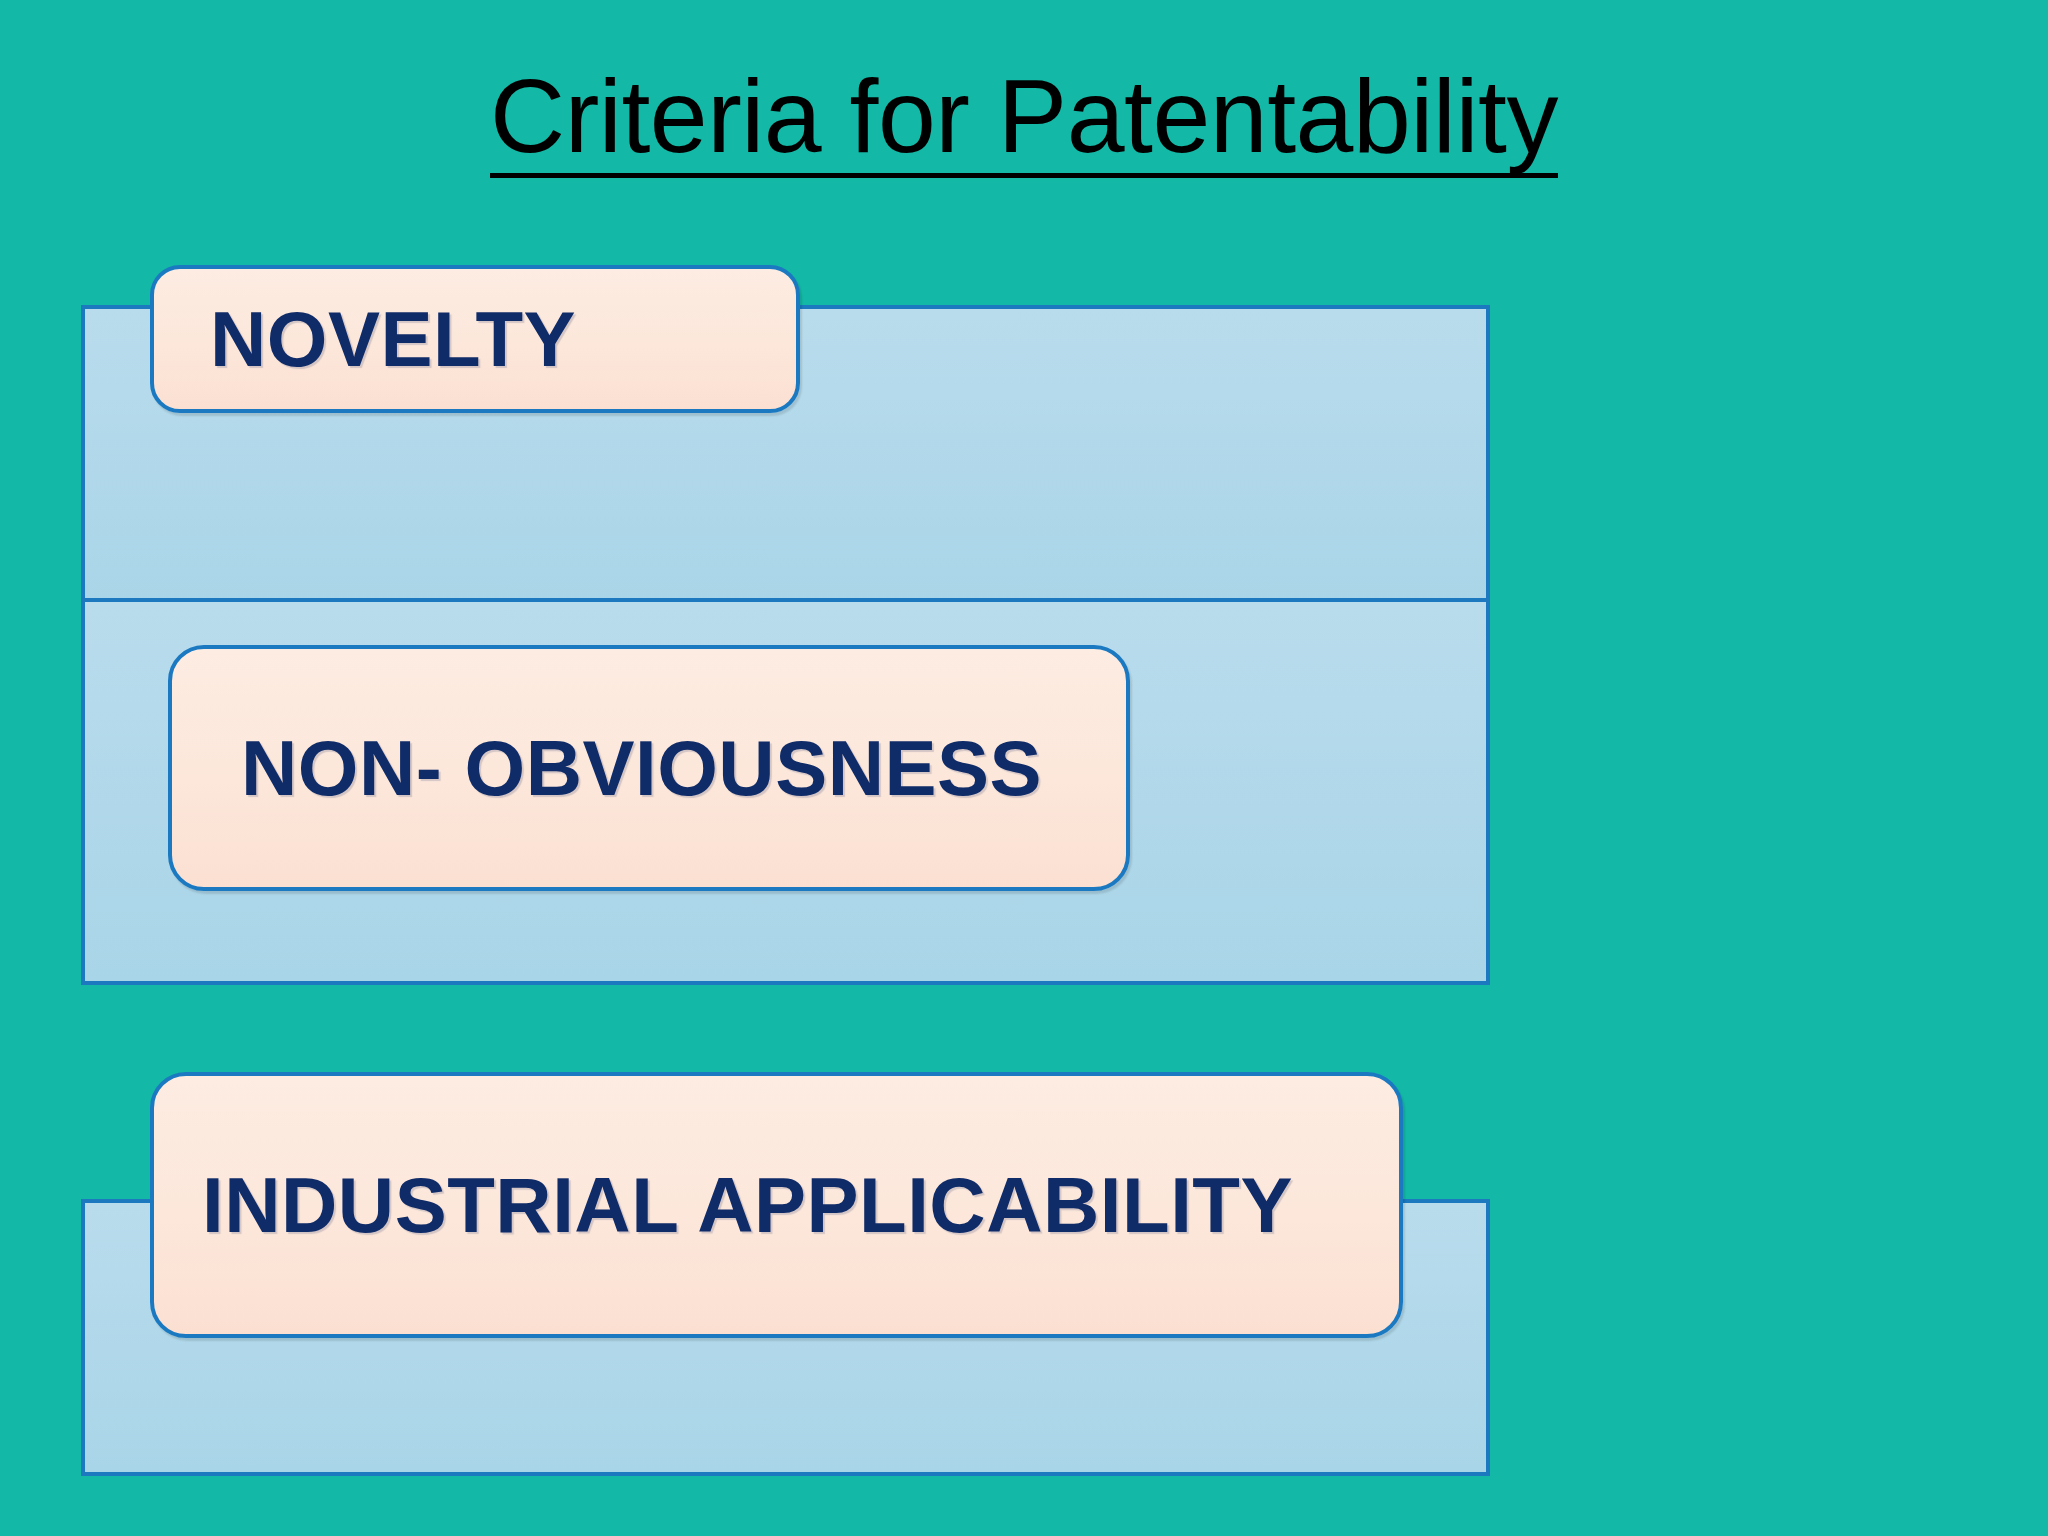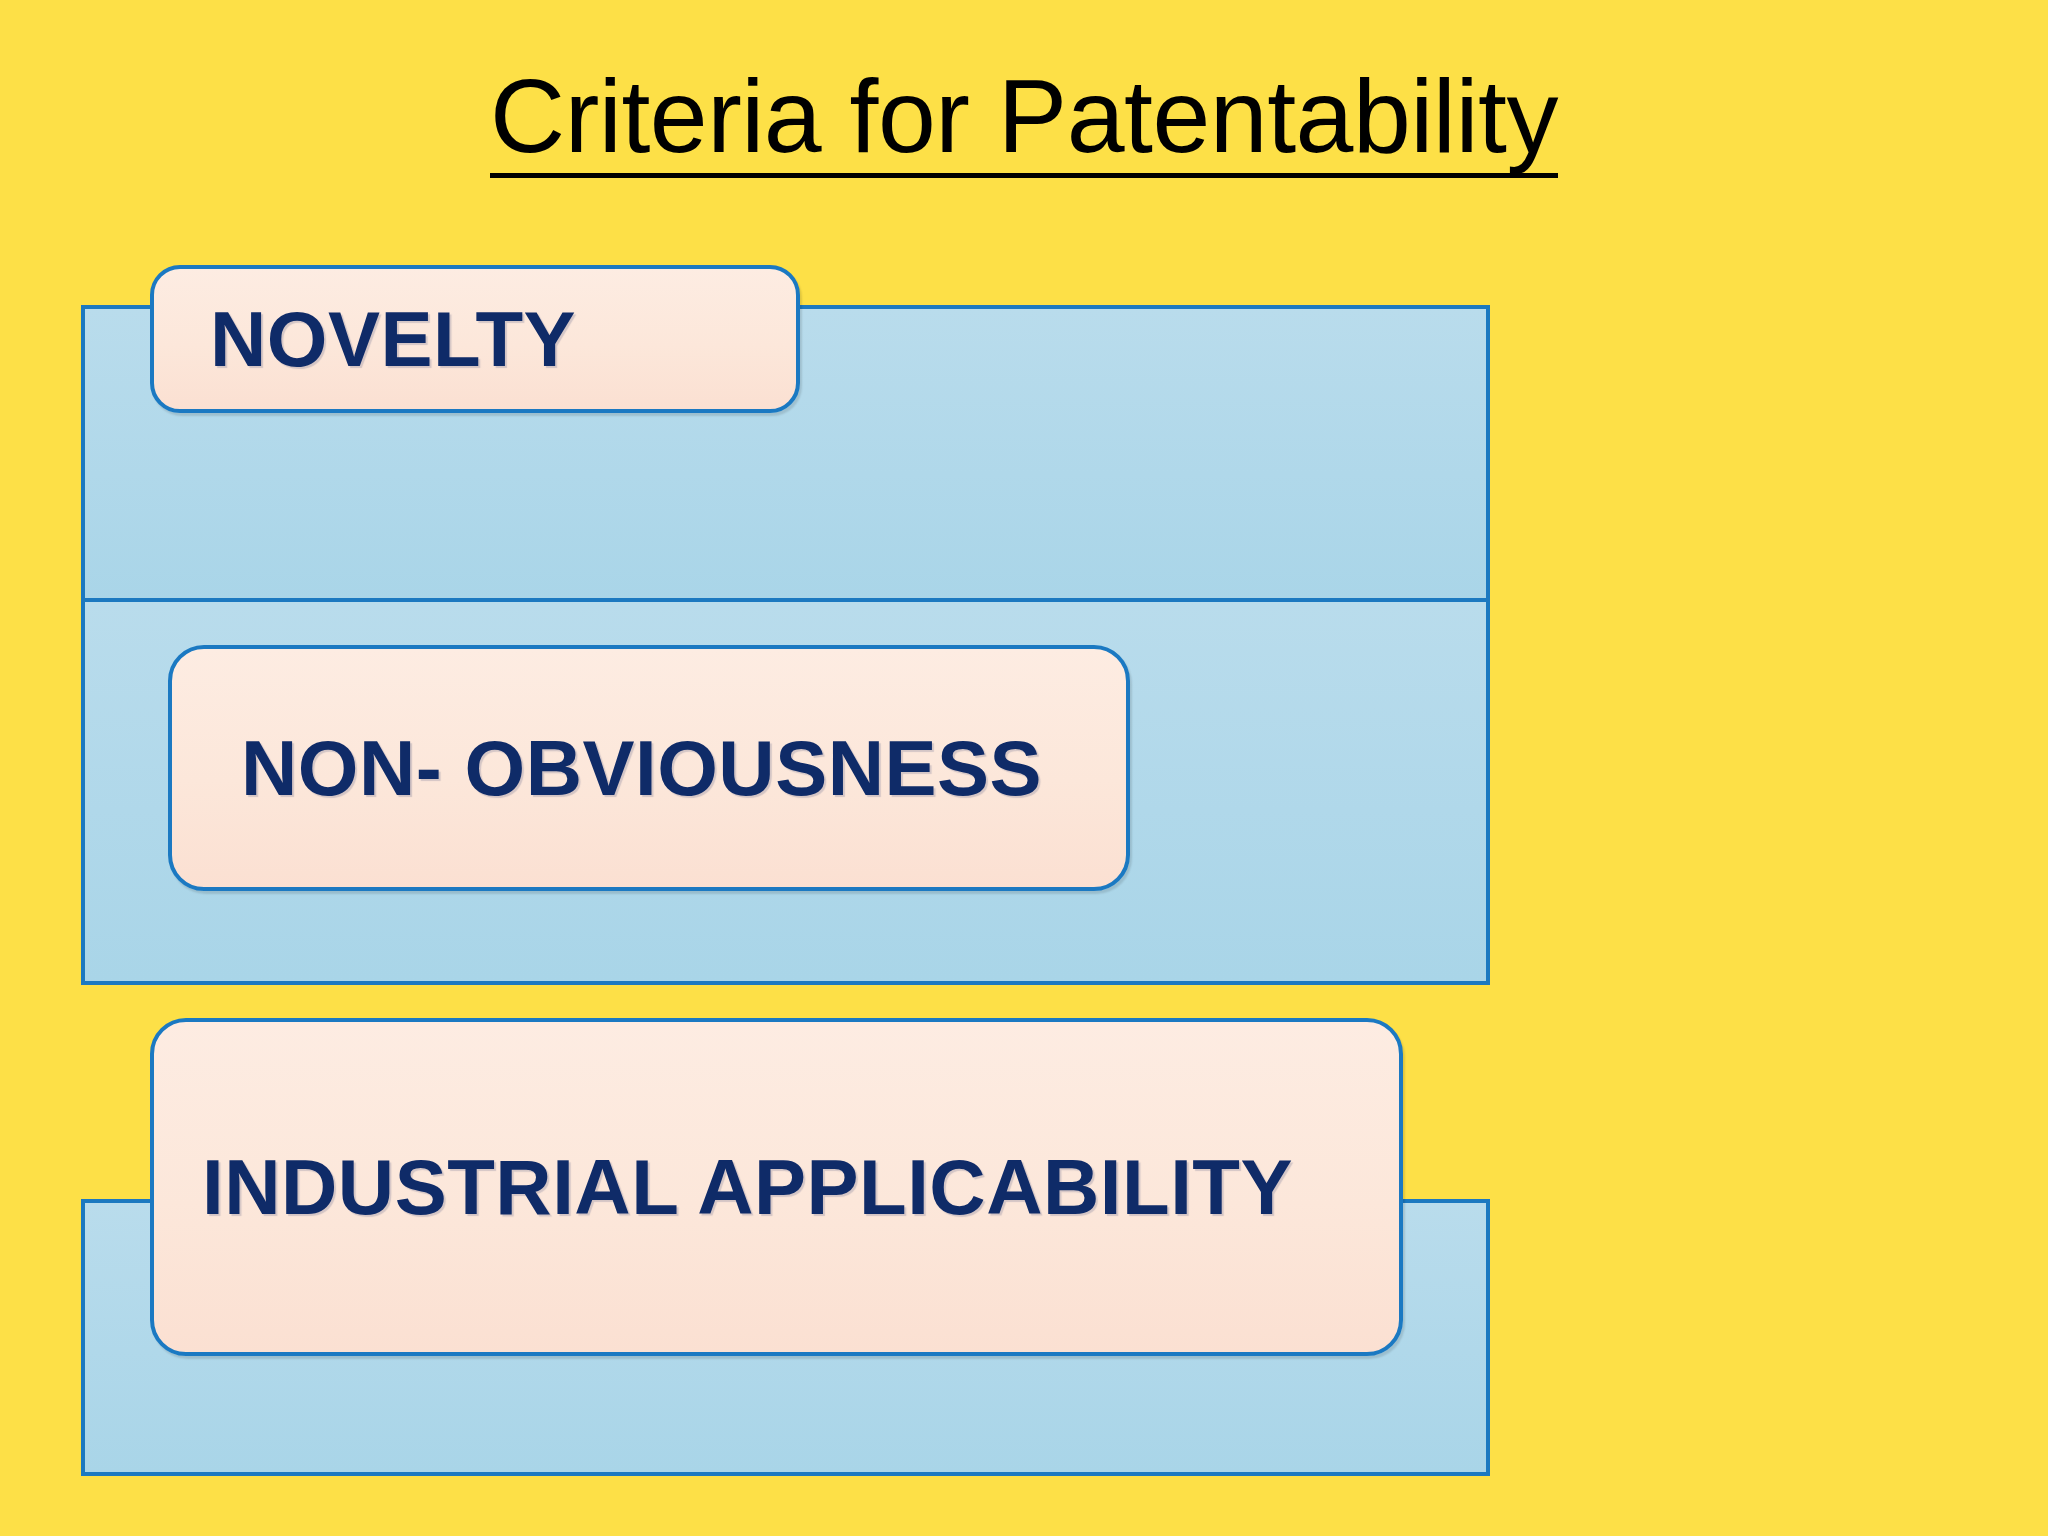--- a/index.html
+++ b/index.html
@@ -15,21 +15,21 @@
     font-family: "Liberation Sans", sans-serif;
     position: relative;
   }
 
   .slide {
     position: absolute;
     left: 0;
     top: 0;
     width: 2048px;
     height: 1536px;
-    background: #fde047;
+    background: #14b8a6;
   }
 
   
   .title {
     position: absolute;
     left: 0;
     top: 62px;
     width: 2048px;
     text-align: center;
     color: #000000;
@@ -92,21 +92,21 @@
   #row-1 .card-label { padding-left: 56px; }
 
   
   #row-2 .bar  { left: 81px;  top: 598px;  width: 1409px; height: 387px; }
   #row-2 .card { left: 168px; top: 645px;  width: 962px;  height: 246px;
                  border-radius: 36px; }
   #row-2 .card-label { padding-left: 56px; margin-left: 13px; }
 
   
   #row-3 .bar  { left: 81px;  top: 1199px; width: 1409px; height: 277px; }
-  #row-3 .card { left: 150px; top: 1018px; width: 1253px; height: 338px;
+  #row-3 .card { left: 150px; top: 1072px; width: 1253px; height: 266px;
                  border-radius: 36px; }
   #row-3 .card-label { padding-left: 48px; }
 </style>
 </head>
 <body>
 
 <div class="slide">
 
   <div class="title">
     <span class="title-text">Criteria for Patentability</span>

